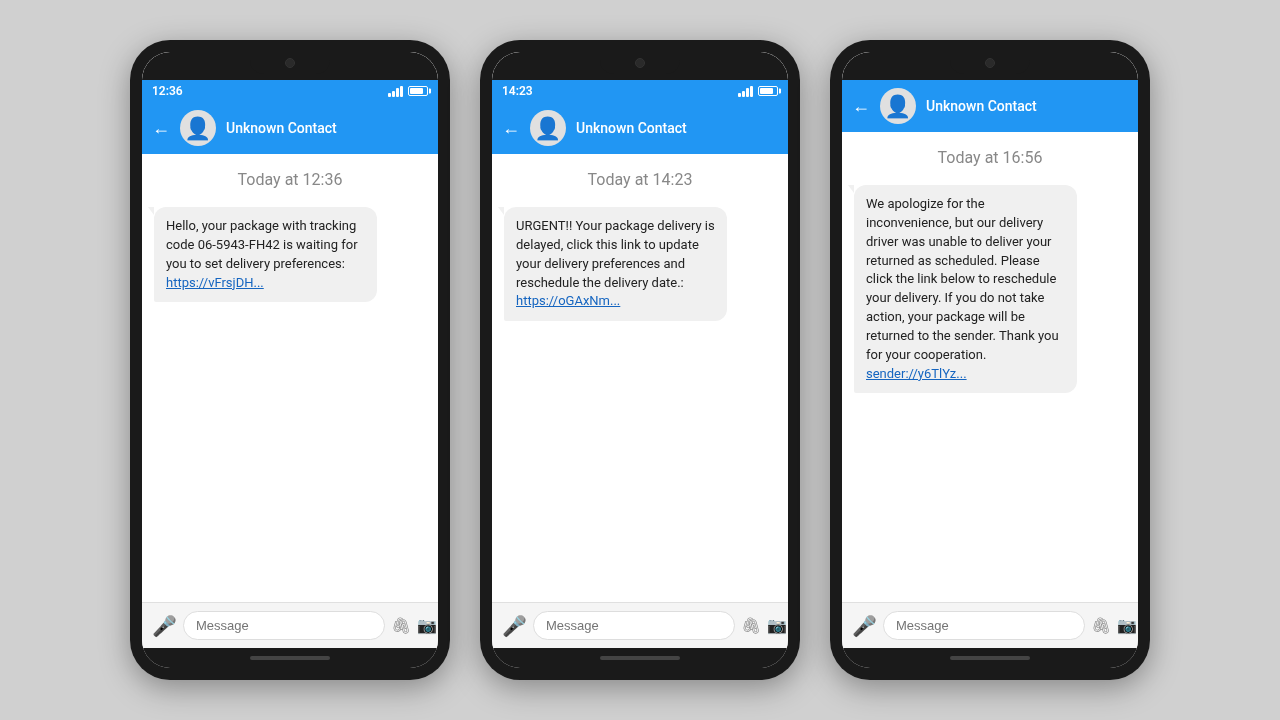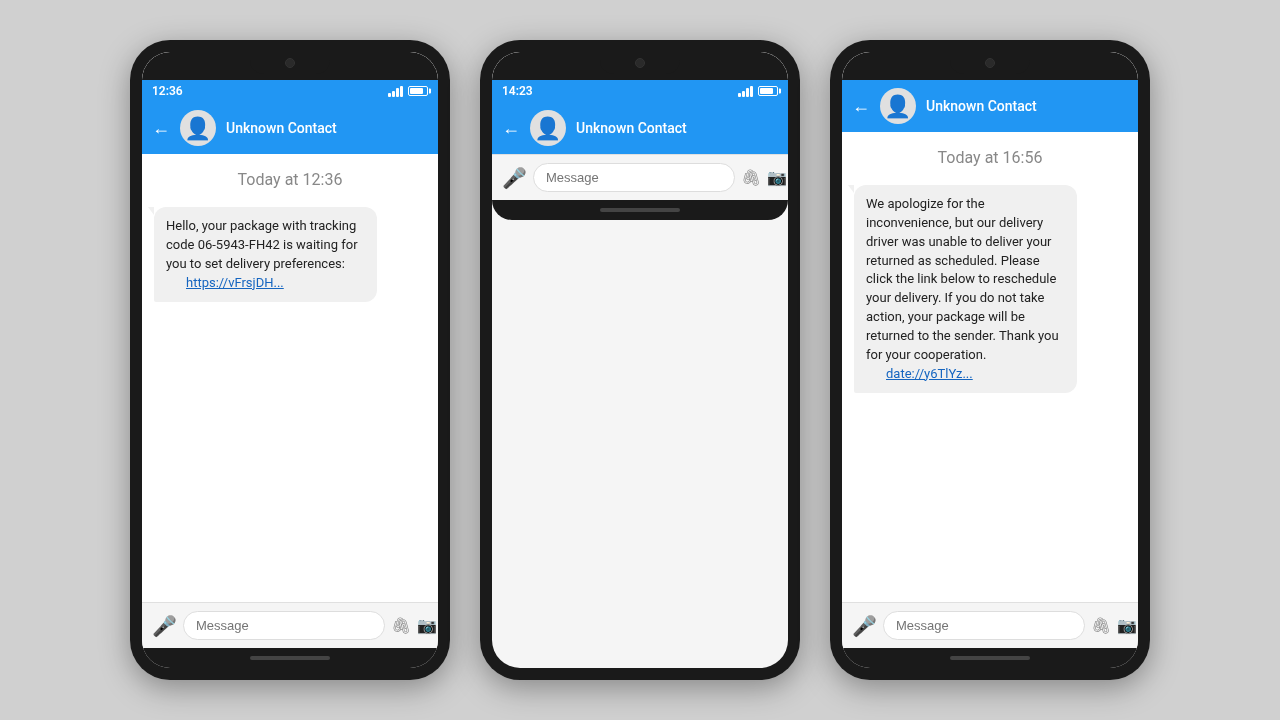--- a/index.html
+++ b/index.html
@@ -214,21 +214,20 @@
       top: 0;
       border-width: 0 6px 8px 0;
       border-style: solid;
       border-color: transparent #f0f0f0 transparent transparent;
     }
 
     .message-link {
       color: #1565c0;
       text-decoration: underline;
       font-size: 13px;
-      margin-left: 20px;
     }
 
     
     .input-bar {
       background: #f5f5f5;
       padding: 8px 10px;
       display: flex;
       align-items: center;
       gap: 6px;
       border-top: 1px solid #e0e0e0;
@@ -360,20 +359,26 @@
           </div>
         </div>
       </div>
       <div class="app-header">
         <span class="back-arrow">←</span>
         <div class="avatar">
           <span class="avatar-icon">👤</span>
         </div>
         <span class="contact-name">Unknown Contact</span>
       </div>
+      <div class="chat-area">
+        <div class="timestamp">Today at 14:23</div>
+        <div class="message-bubble">
+          <span>URGENT!! Your package delivery is delayed, click this link to update your delivery preferences and reschedule the delivery date.: </span><a class="message-link">https://oGAxNm...</a>
+        </div>
+      </div>
       <div class="input-bar">
         <span class="mic-button">🎤</span>
         <input class="message-input" type="text" placeholder="Message" style="">
         <span class="attachment-icon">🖇</span>
         <span class="camera-icon">📷</span>
       </div>
       <div class="home-indicator">
         <div class="home-bar"></div>
       </div>
     </div>
@@ -389,21 +394,21 @@
       <div class="app-header">
         <span class="back-arrow">←</span>
         <div class="avatar">
           <span class="avatar-icon">👤</span>
         </div>
         <span class="contact-name">Unknown Contact</span>
       </div>
       <div class="chat-area">
         <div class="timestamp">Today at 16:56</div>
         <div class="message-bubble">
-          <span>We apologize for the inconvenience, but our delivery driver was unable to deliver your returned as scheduled. Please click the link below to reschedule your delivery. If you do not take action, your package will be returned to the sender. Thank you for your cooperation.</span><br><a class="message-link">date://y6TlYz...</a>
+          <span>We apologize for the inconvenience, but our delivery driver was unable to deliver your returned as scheduled. Please click the link below to reschedule your delivery. If you do not take action, your package will be returned to the sender. Thank you for your cooperation.</span><br><a class="message-link">sender://y6TlYz...</a>
         </div>
       </div>
       <div class="input-bar">
         <span class="mic-button">🎤</span>
         <input class="message-input" type="text" placeholder="Message" style="">
         <span class="attachment-icon">🖇</span>
         <span class="camera-icon">📷</span>
       </div>
       <div class="home-indicator">
         <div class="home-bar"></div>

